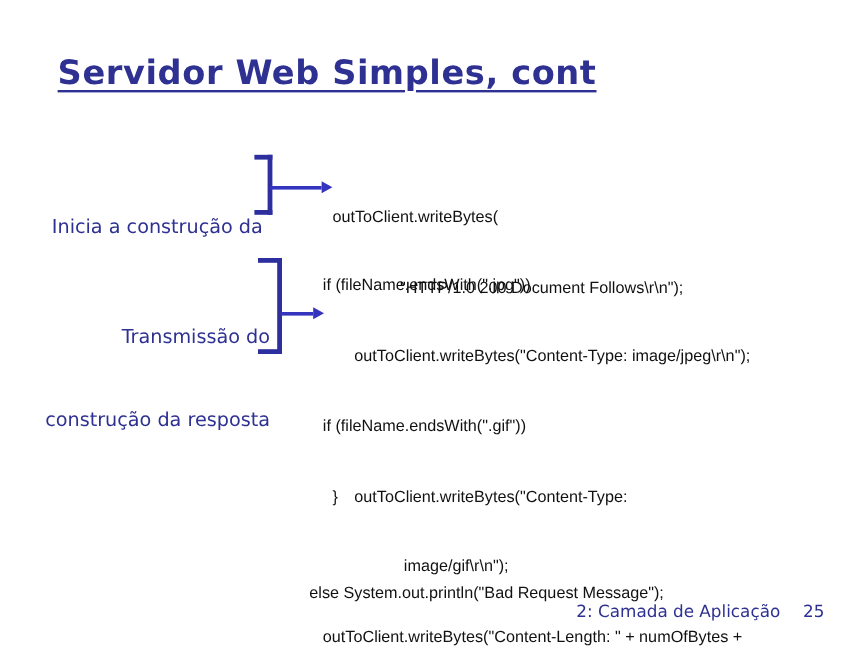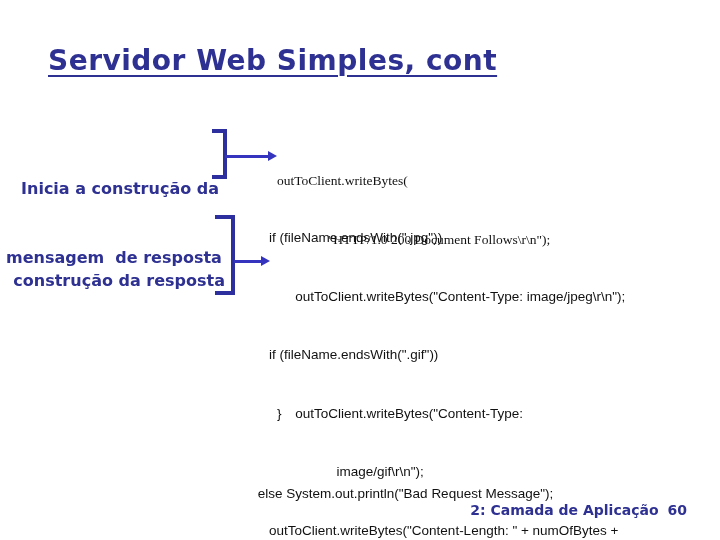--- a/index.html
+++ b/index.html
@@ -25,21 +25,21 @@
     letter-spacing: 0.5px;
     color: #2e3192;
     text-decoration: underline;
     text-decoration-thickness: 2px;
     text-underline-offset: 5px;
     white-space: pre;
   }
   .annotation {
     position: absolute;
     color: #2e3192;
-    font-weight: bold;
+    font-weight: normal;
     font-size: 16px;
     line-height: 23px;
     text-align: right;
     white-space: pre;
   }
   #ann1 { left: 6px;  top: 131px; width: 213px; }
   #ann2 { left: 6px;  top: 223px; width: 219px; }
 
   .bracket {
     position: absolute;
@@ -69,50 +69,49 @@
   #arrow2-head { left: 261px; top: 256px; }
 
   .code {
     position: absolute;
     font-family: "Liberation Sans", sans-serif;
     font-size: 13.5px;
     line-height: 19.5px;
     color: #111111;
     white-space: pre;
   }
-  #code1 { left: 277px; top: 132px; font-family: Liberation Serif, serif; }
+  #code1 { left: 277px; top: 132px; }
   #code2 { left: 269px; top: 189px; }
   #code3 { left: 277px; top: 365px; }
   #code4 { left: 239px; top: 445px; }
 
   .footer {
     position: absolute;
     top: 502px;
     right: 33px;
     display: flex;
-    gap: 9px;
+    gap: 19px;
     color: #2e3192;
     font-size: 14px;
     white-space: pre;
-    font-weight: bold;
   }
 </style>
 </head>
 <body>
 
 <div class="stage">
 
   <h1 class="title">Servidor Web Simples, cont</h1>
 
   <div class="annotation" id="ann1">
     <div>Inicia a construção da</div>
-    <div>mensagem  de resposta</div>
   </div>
 
   <div class="annotation" id="ann2">
+    <div>Transmissão do</div>
     <div>construção da resposta</div>
   </div>
 
   <div class="bracket" id="bracket1"></div>
   <div class="arrow-line" id="arrow1-line"></div>
   <div class="arrow-head" id="arrow1-head"></div>
 
   <div class="bracket" id="bracket2"></div>
   <div class="arrow-line" id="arrow2-line"></div>
   <div class="arrow-head" id="arrow2-head"></div>
@@ -138,16 +137,16 @@
   </div>
 
   <div class="code" id="code4">
     <div>     else System.out.println("Bad Request Message");</div>
     
     
   </div>
 
   <div class="footer">
     <span>2: Camada de Aplicação</span>
-    <span>60</span>
+    <span>25</span>
   </div>
 
 </div>
 
 </body></html>

